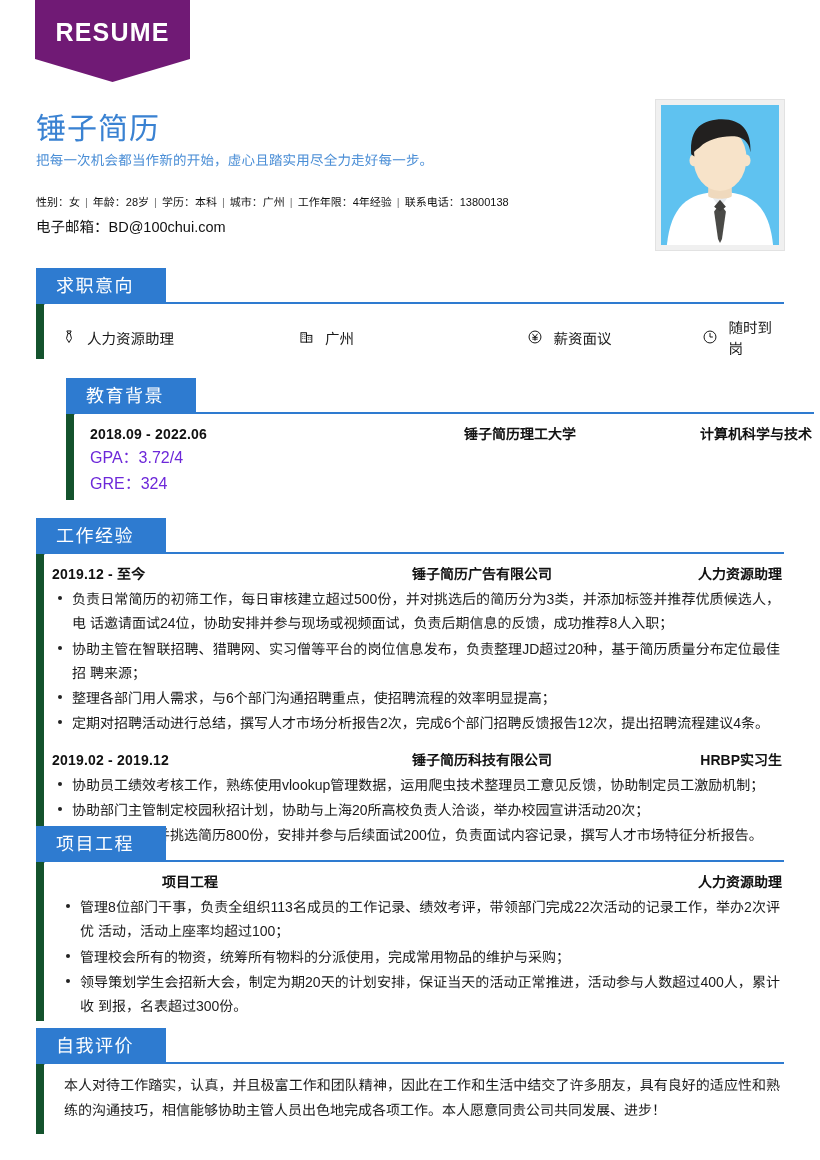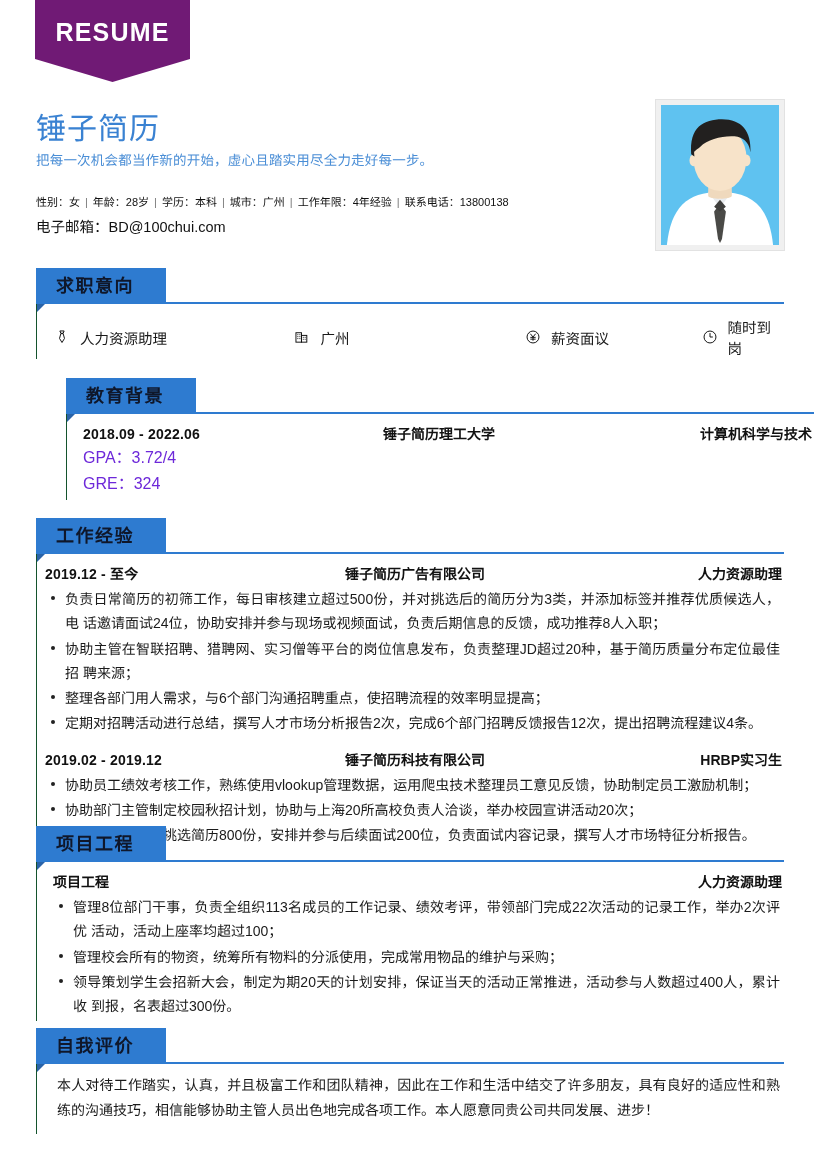--- a/index.html
+++ b/index.html
@@ -121,23 +121,23 @@
     top: 0;
     height: 36px;
     min-width: 130px;
     background: #2e7bd0;
     display: flex;
     align-items: center;
     padding: 0 22px 0 20px;
     box-sizing: border-box;
   }
   .sec-tab-label {
-    color: #0f172a;
+    color: #ffffff;
     font-size: 18px;
-    font-weight: bold;
+    font-weight: normal;
     letter-spacing: 1.5px;
     line-height: 1;
   }
   
   .sec-fold {
     position: absolute;
     left: 0;
     top: 36px;
     width: 9px;
     height: 9px;
@@ -148,21 +148,21 @@
   .sec-rule {
     position: absolute;
     left: 0;
     right: 0;
     bottom: 0;
     height: 2px;
     background: #2e7bd0;
   }
   .sec-body {
     position: relative;
-    border-left: 1px solid #14532d;
+    border-left: 8px solid #14532d;
     padding: 9px 0 0 16px;
     box-sizing: border-box;
   }
 
   
   .intent-row {
     display: flex;
     align-items: center;
     font-size: 14.5px;
     color: #1a1a1a;
@@ -193,21 +193,21 @@
   }
   .entry-head {
     display: flex;
     align-items: baseline;
     font-size: 14px;
     font-weight: bold;
     color: #111;
     line-height: 1.6;
   }
   .e-date { width: 300px; flex: 0 0 300px; letter-spacing: 0.2px; }
-  .e-org  { width: 260px; flex: 0 0 260px; text-align: left; }
+  .e-org  { width: 260px; flex: 0 0 260px; text-align: center; }
   .e-role { flex: 1 1 auto; text-align: right; padding-right: 2px; }
 
   .entry-sub {
     font-size: 16px;
     color: #6d28d9;
     line-height: 1.62;
   }
 
   ul.bullets {
     list-style: none;

